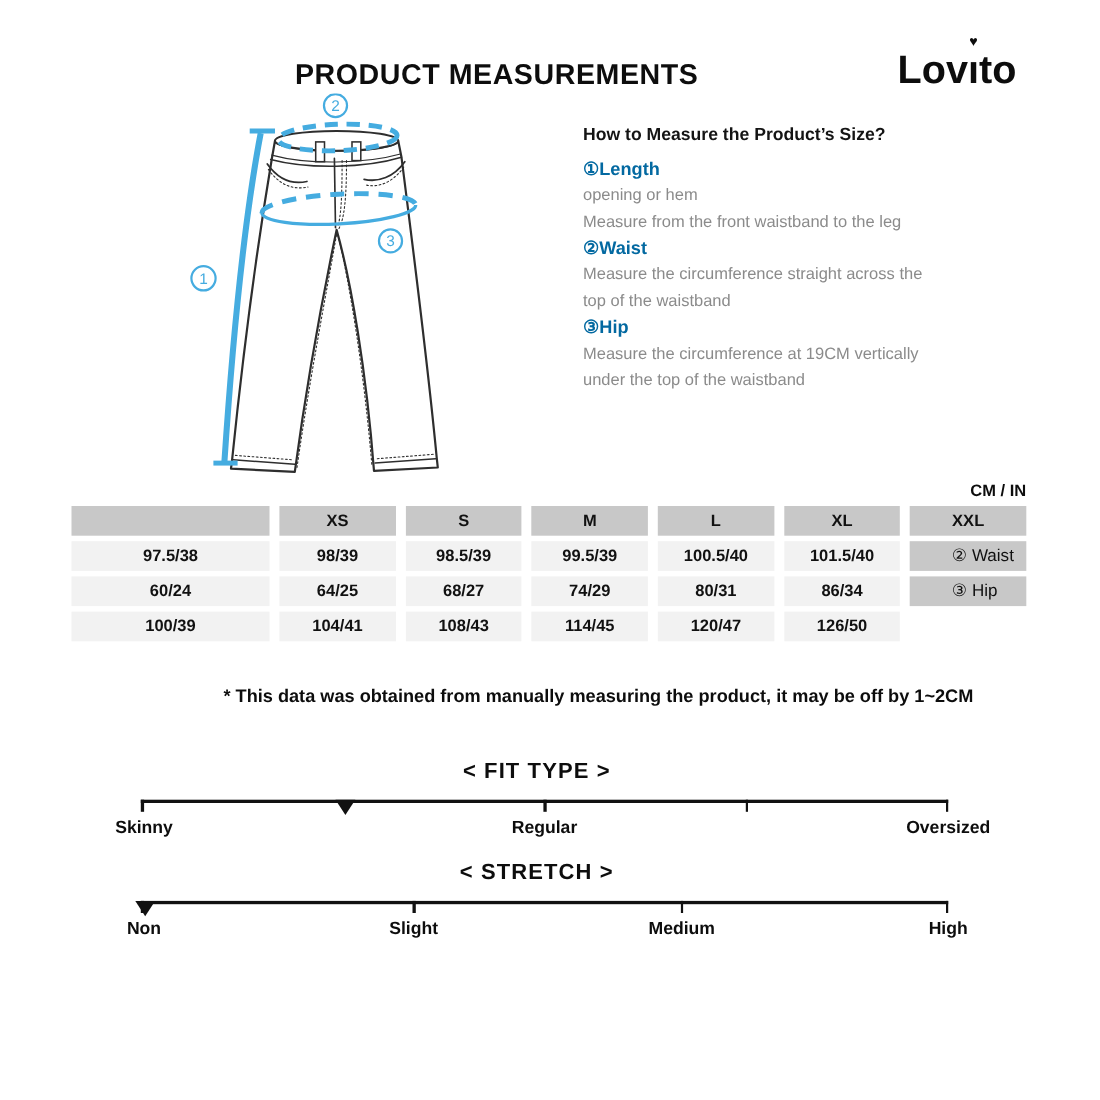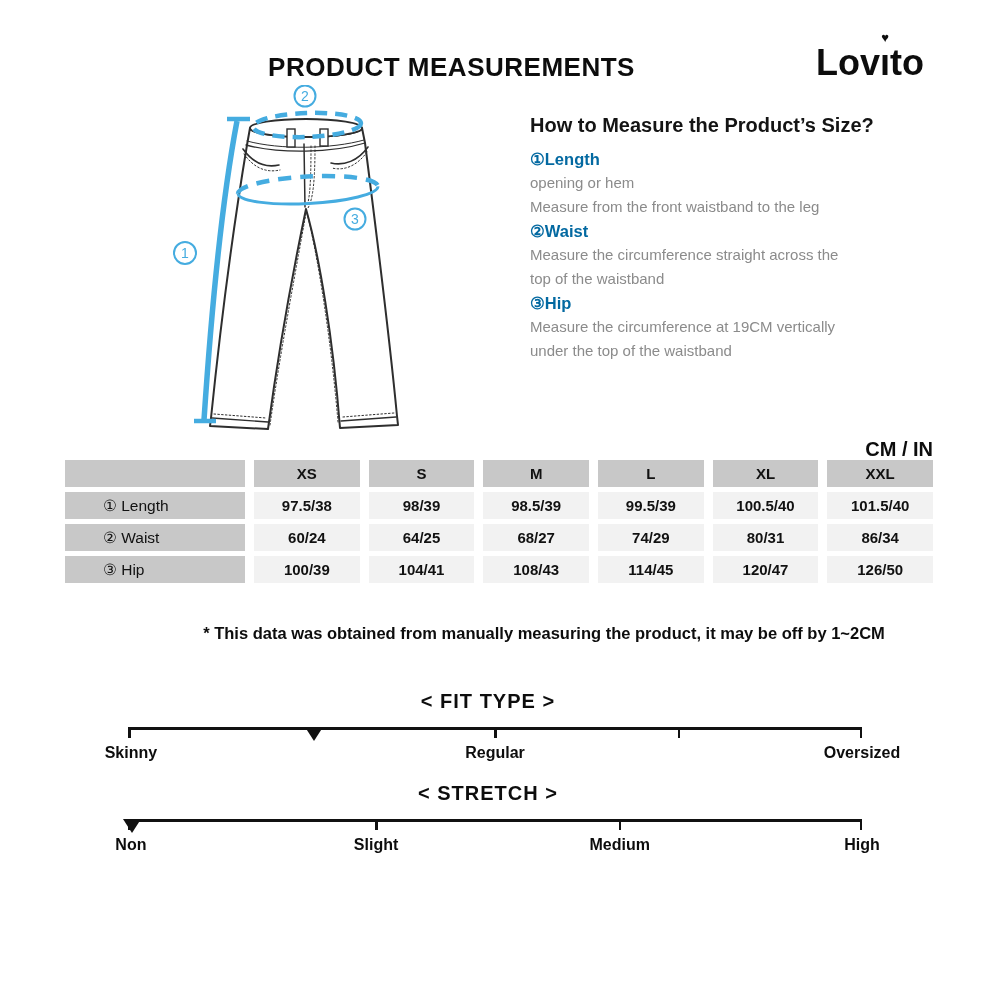--- a/index.html
+++ b/index.html
@@ -7,27 +7,27 @@
 
   .page-title{position:absolute;top:52px;left:0;width:903px;text-align:center;
     font-size:26px;font-weight:bold;letter-spacing:0.5px;color:#0d0d0d;}
 
   .logo{position:absolute;top:42px;right:76px;font-size:36px;font-weight:bold;letter-spacing:0px;color:#0d0d0d;}
   .logo .i-wrap{position:relative;display:inline-block;}
   .logo .heart{position:absolute;left:50%;top:-11px;transform:translateX(-50%);font-size:13px;line-height:13px;}
 
   
   .howto{position:absolute;left:530px;top:114px;width:390px;}
-  .howto h2{margin:0 0 10px 0;font-size:20px;font-weight:bold;color:#141414;}
+  .howto h2{margin:0 0 10px 0;font-size:16px;font-weight:bold;color:#141414;}
   .mi-label{font-size:16.5px;font-weight:bold;line-height:24px;color:#0369a1;white-space:nowrap;}
   .mi-line{font-size:15px;line-height:24px;color:#8b8b8b;white-space:nowrap;}
 
   
   .units{position:absolute;left:65px;top:438px;width:868px;text-align:right;
-    font-size:20px;font-weight:bold;color:#0d0d0d;}
+    font-size:15px;font-weight:bold;color:#0d0d0d;}
   .sizetable{position:absolute;left:65px;top:460px;width:868px;display:grid;
     grid-template-columns:180px repeat(6,1fr);column-gap:9px;row-gap:5px;}
   .cell{height:27px;display:flex;align-items:center;justify-content:center;font-size:15px;color:#111;}
   .hcell{background:#c8c8c8;font-weight:bold;}
   .lcell{background:#c8c8c8;justify-content:flex-start;padding-left:38px;font-weight:normal;font-size:15.5px;}
   .vcell{background:#f2f2f2;font-weight:bold;}
 
   .disclaimer{position:absolute;left:0;top:624px;width:1000px;text-align:center;
     font-size:16.5px;font-weight:bold;color:#0d0d0d;white-space:nowrap;padding-left:44px;}
 
@@ -142,21 +142,20 @@
 
 <div class="sizetable">
   <div class="cell hcell"></div>
   <div class="cell hcell">XS</div>
   <div class="cell hcell">S</div>
   <div class="cell hcell">M</div>
   <div class="cell hcell">L</div>
   <div class="cell hcell">XL</div>
   <div class="cell hcell">XXL</div>
 
-  <div class="cell lcell">① Length</div>
   <div class="cell vcell">97.5/38</div>
   <div class="cell vcell">98/39</div>
   <div class="cell vcell">98.5/39</div>
   <div class="cell vcell">99.5/39</div>
   <div class="cell vcell">100.5/40</div>
   <div class="cell vcell">101.5/40</div>
 
   <div class="cell lcell">② Waist</div>
   <div class="cell vcell">60/24</div>
   <div class="cell vcell">64/25</div>

